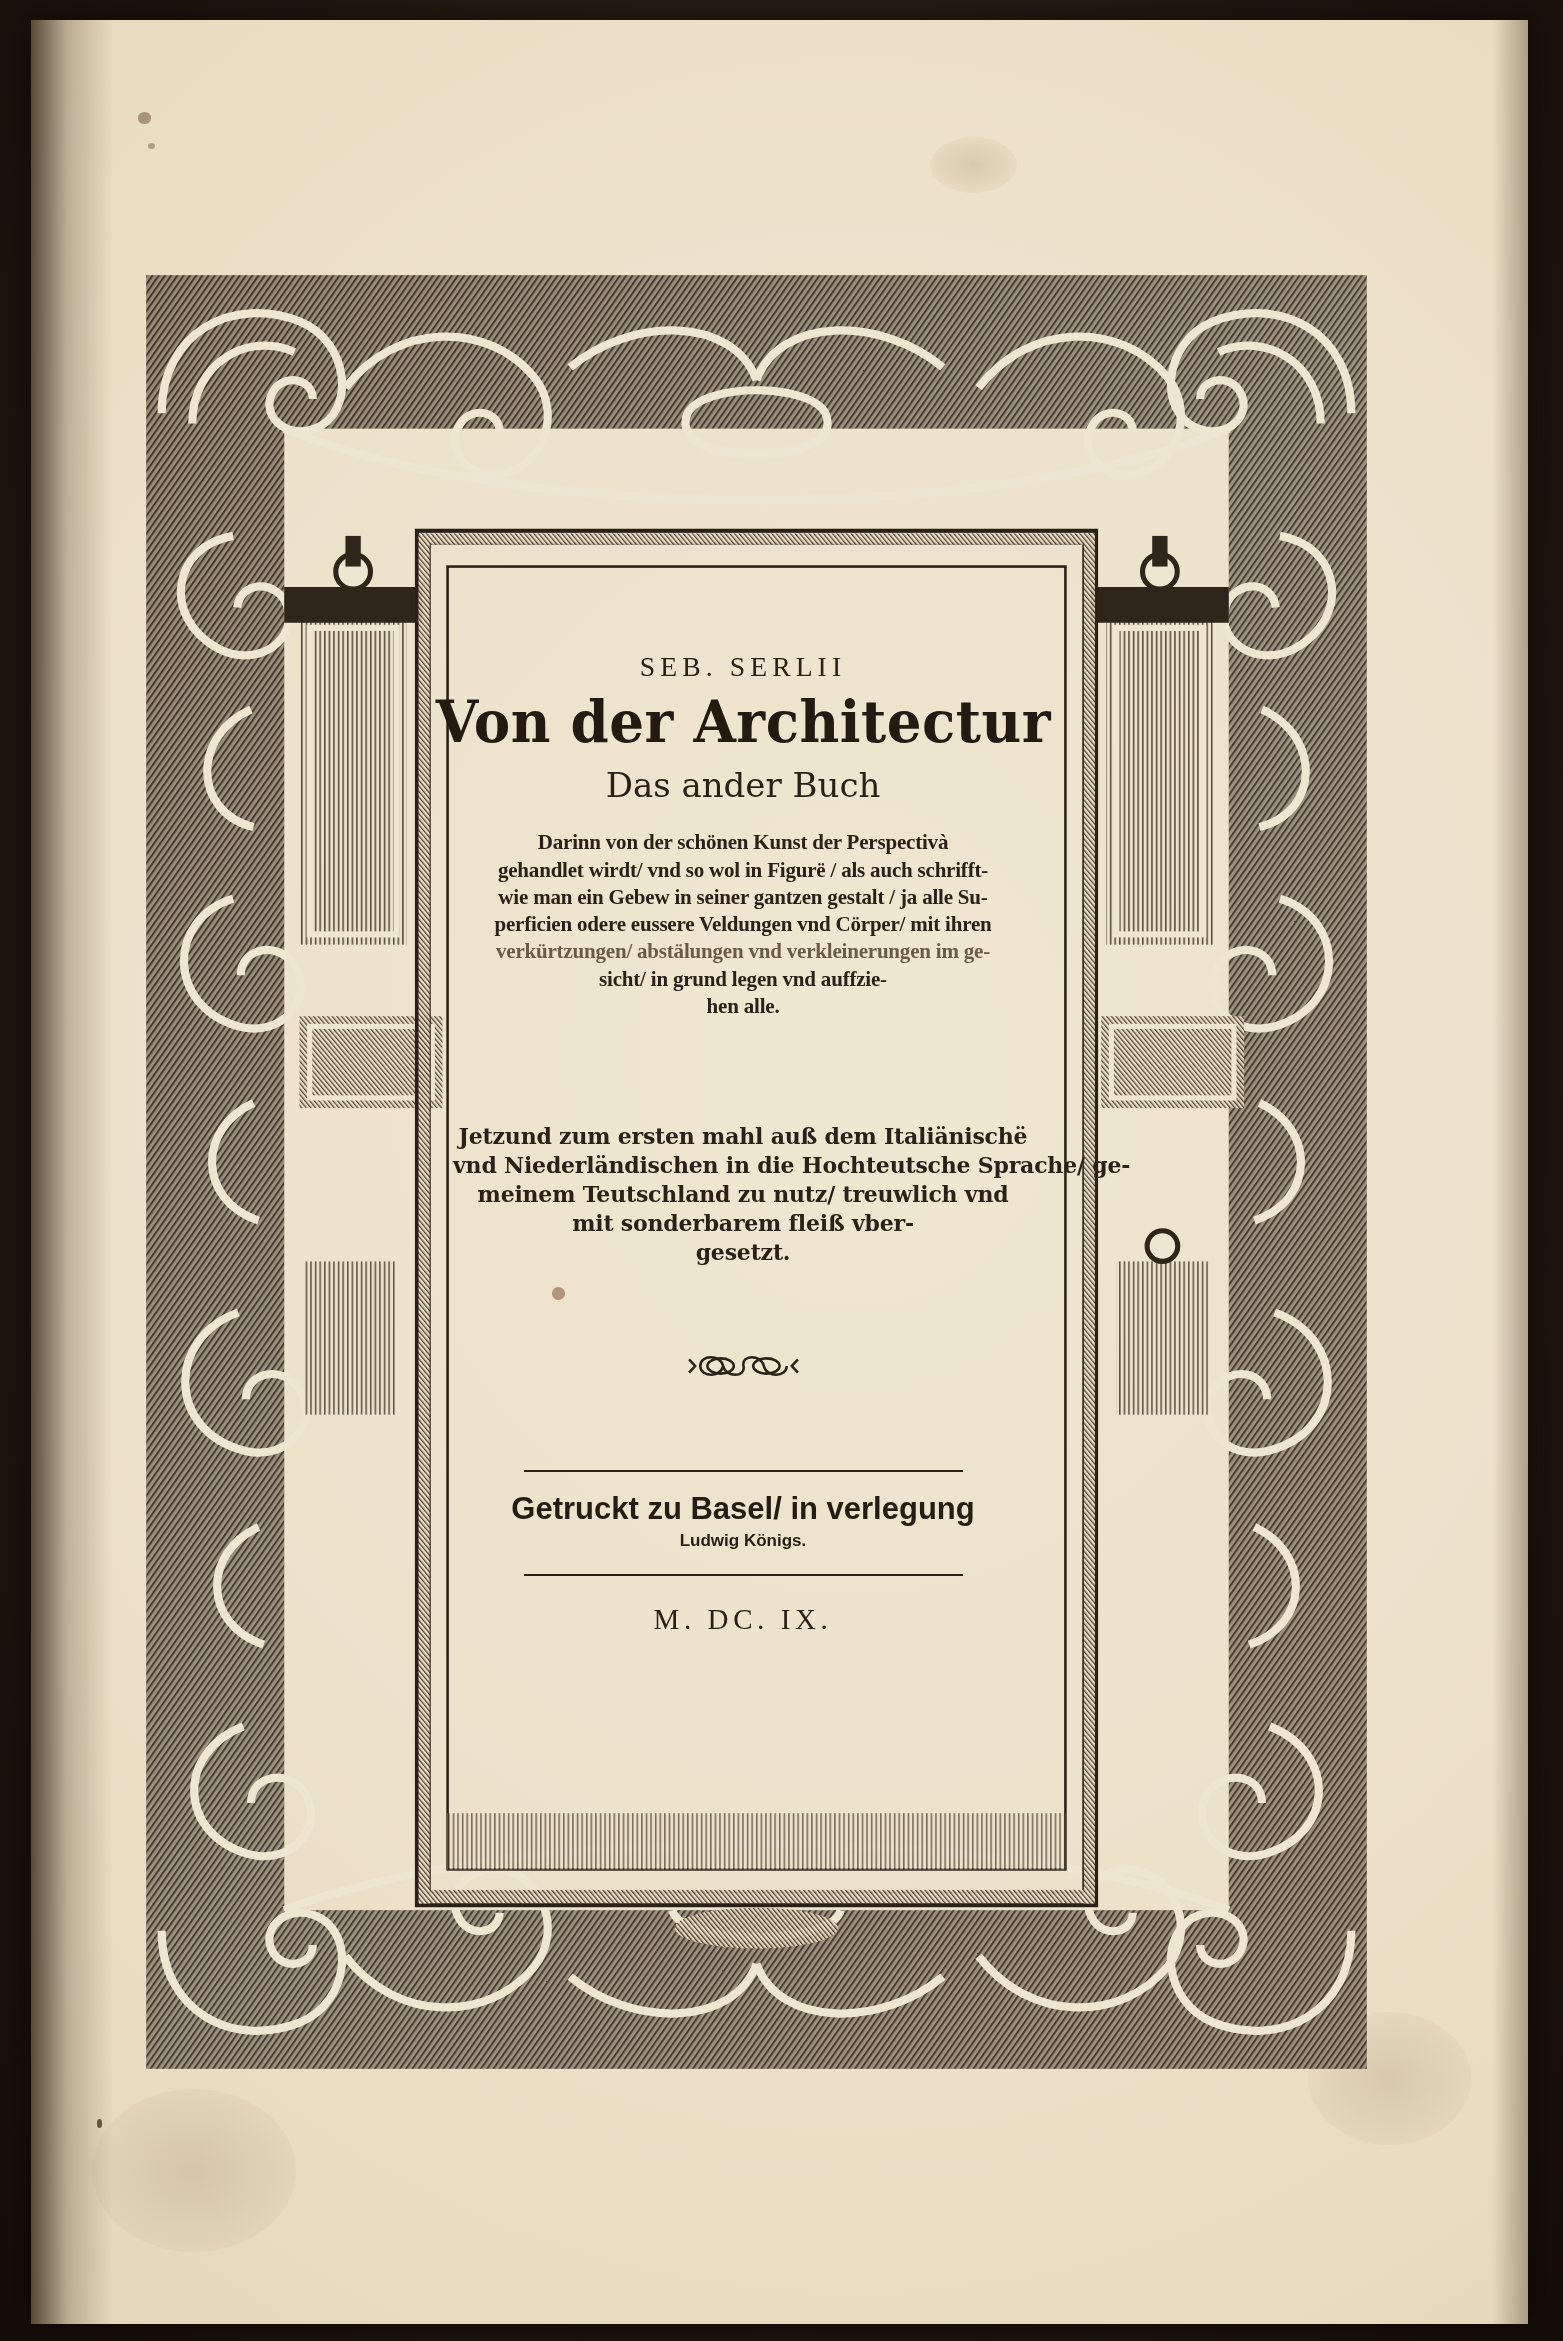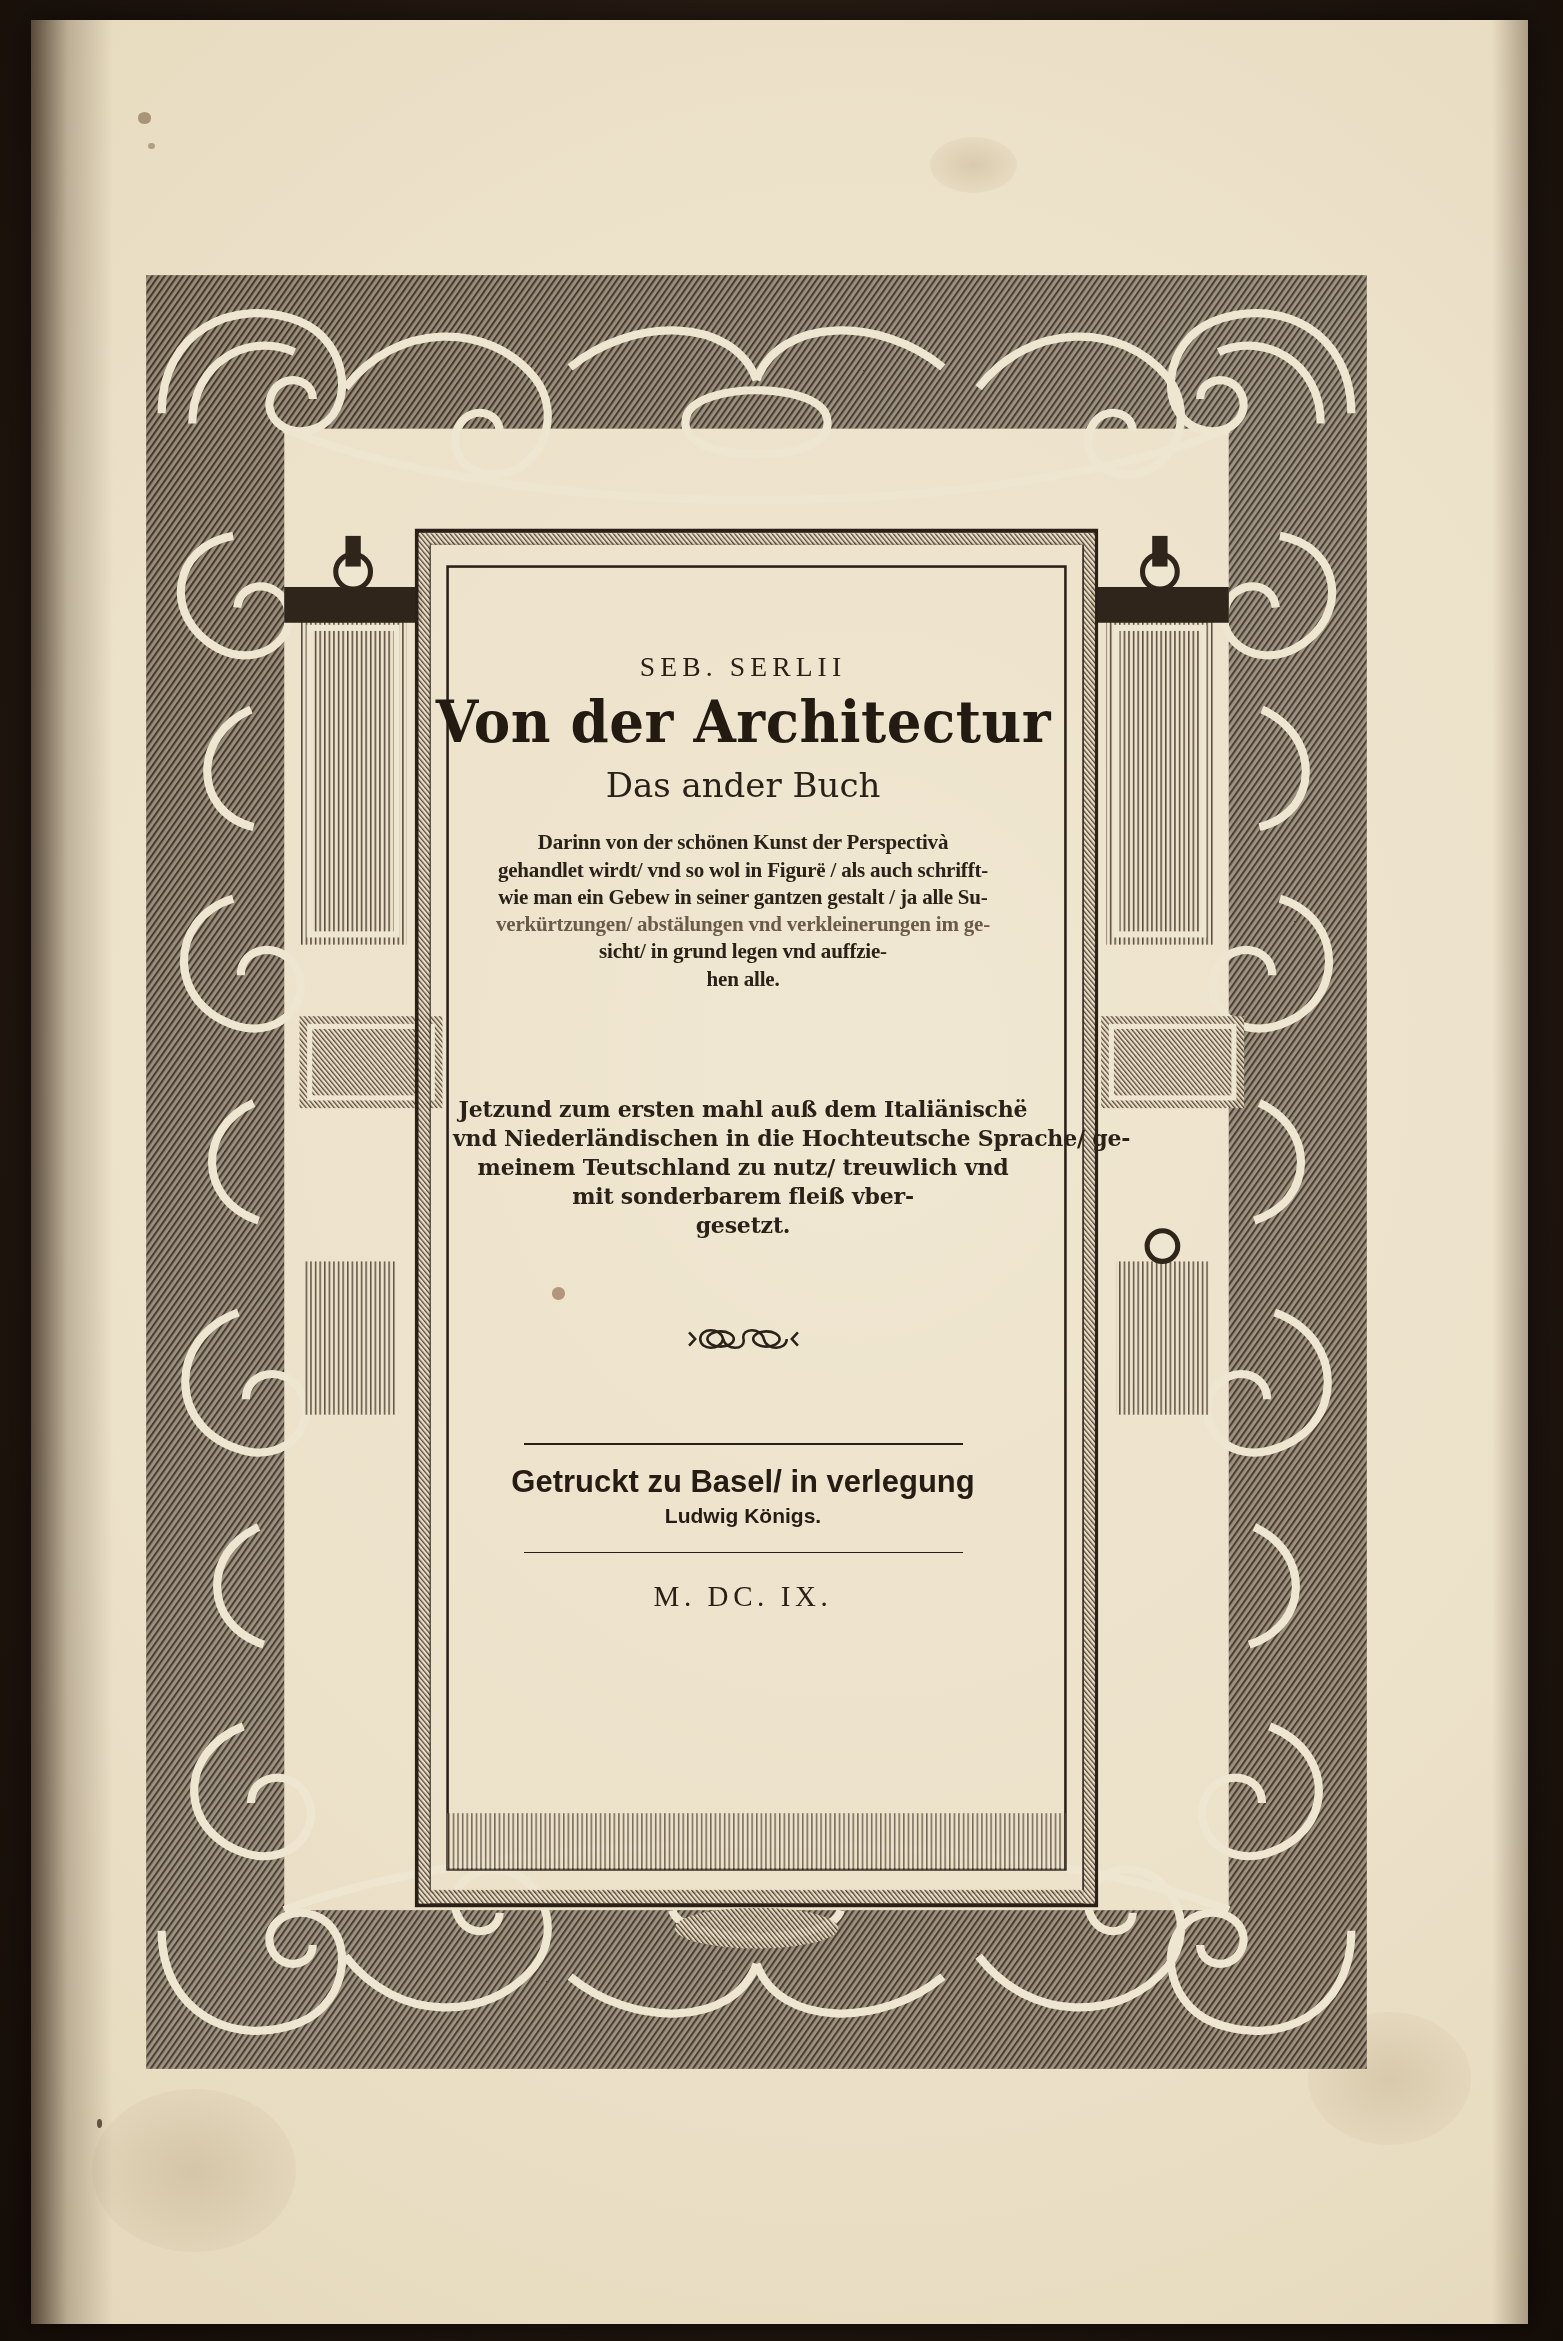--- a/index.html
+++ b/index.html
@@ -148,21 +148,21 @@
 
   #imprint-rule-top { margin-top: 82px; }
 
   #imprint-block {
     margin-top: 20.4px;
     font-family: Liberation Sans, sans-serif;
     font-weight: 700;
     color: #261c14;
   }
   #imprint-place { font-size: 31px; line-height: 1.1; }
-  #imprint-publisher { font-size: 21px; line-height: 1.2; margin-top: 4.1px; }
+  #imprint-publisher { font-size: 17px; line-height: 1.2; margin-top: 4.1px; }
 
   #imprint-rule-bottom { margin-top: 23.5px; }
 
   #year-line {
     margin-top: 26.6px;
     font-family: "Liberation Serif", serif;
     font-size: 29px;
     letter-spacing: 4.6px;
     color: #2b2017;
   }
@@ -312,20 +312,21 @@
     <div id="author-line">SEB. SERLII</div>
 
     <div id="main-title">Von der Architectur</div>
 
     <div id="subtitle">Das ander Buch</div>
 
     <div id="description-block">
       <span class="ln">Darinn von der schönen Kunst der Perspectivà</span>
       <span class="ln">gehandlet wirdt/ vnd so wol in Figurë / als auch schrifft-</span>
       <span class="ln">wie man ein Gebew in seiner gantzen gestalt / ja alle Su-</span>
+      <span class="ln">perficien odere eussere Veldungen vnd Cörper/ mit ihren</span>
       <span class="ln faded">verkürtzungen/ abstälungen vnd verkleinerungen im ge-</span>
       <span class="ln">sicht/ in grund legen vnd auffzie-</span>
       <span class="ln">hen alle.</span>
     </div>
 
     <div id="translation-block">
       <span class="ln">Jetzund zum ersten mahl auß dem Italiänischë</span>
       <span class="ln">vnd Niederländischen in die Hochteutsche Sprache/ ge-</span>
       <span class="ln">meinem Teutschland zu nutz/ treuwlich vnd</span>
       <span class="ln">mit sonderbarem fleiß vber-</span>

